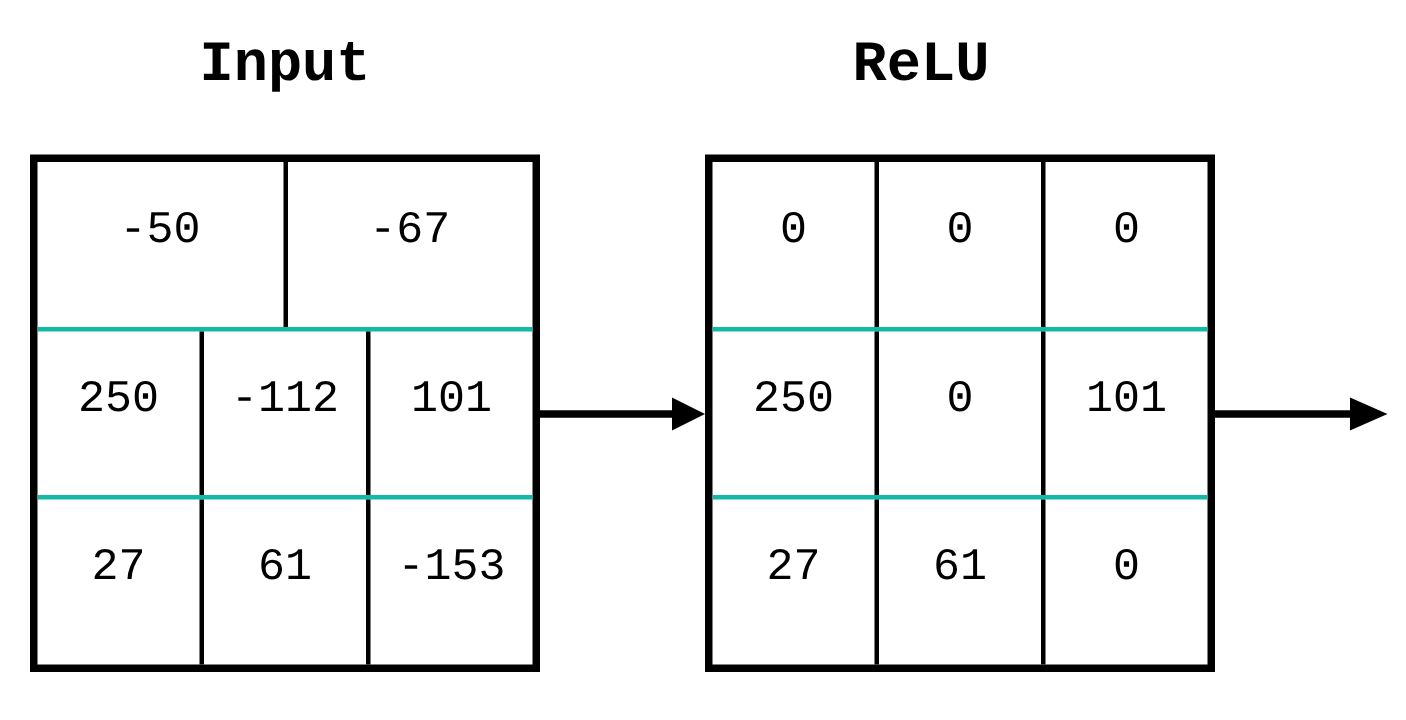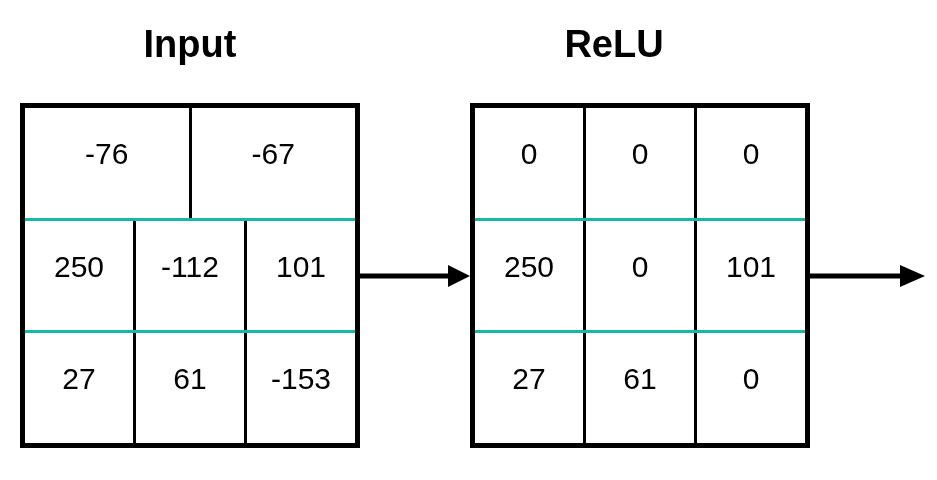--- a/index.html
+++ b/index.html
@@ -12,20 +12,21 @@
     height: 480px;
     font-family: "Liberation Sans", sans-serif;
     color: #000000;
     overflow: hidden;
   }
   #canvas {
     position: relative;
     width: 937px;
     height: 344px;
     background: #ffffff;
+    font-family: Liberation Mono, monospace;
   }
 
   
   .title {
     position: absolute;
     top: 22px;
     font-size: 38px;
     font-weight: bold;
     line-height: 44px;
     text-align: center;
@@ -90,21 +91,21 @@
 <body>
 
 <div id="canvas">
 
   <div class="title" id="title-input">Input</div>
 
   <div class="title" id="title-relu">ReLU</div>
 
   <div class="matrix" id="matrix-input">
     <div class="matrix-row">
-      <div class="matrix-cell">-76</div>
+      <div class="matrix-cell">-50</div>
       <div class="matrix-cell">-67</div>
     </div>
     <div class="matrix-row">
       <div class="matrix-cell">250</div>
       <div class="matrix-cell">-112</div>
       <div class="matrix-cell">101</div>
     </div>
     <div class="matrix-row">
       <div class="matrix-cell">27</div>
       <div class="matrix-cell">61</div>

